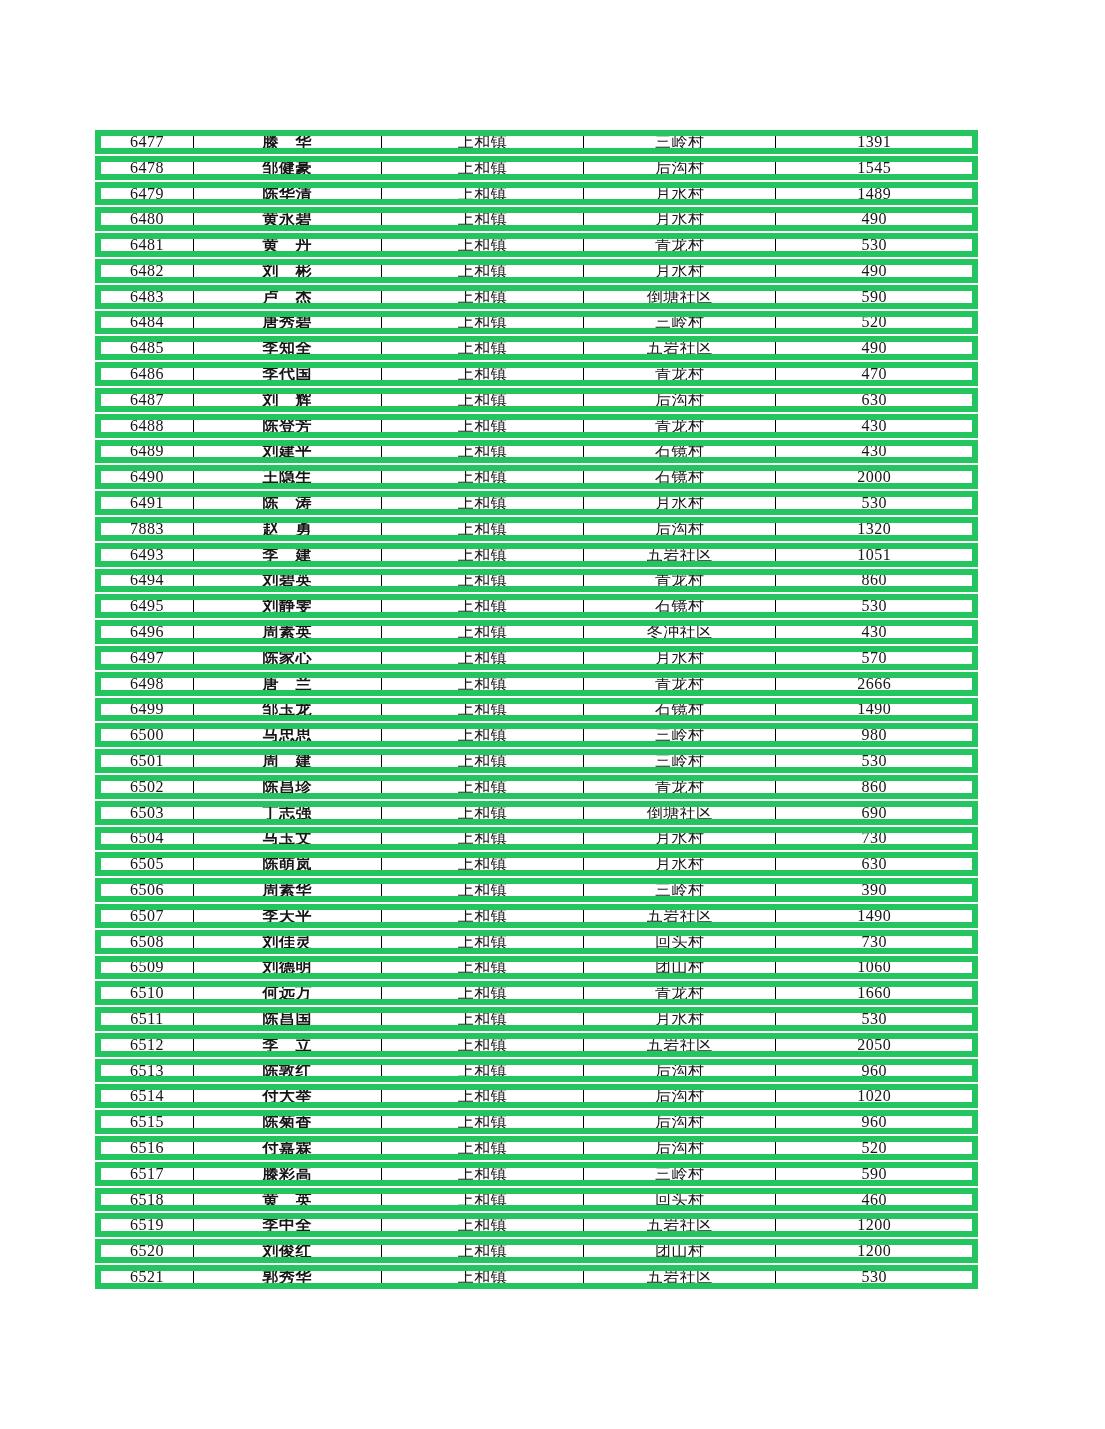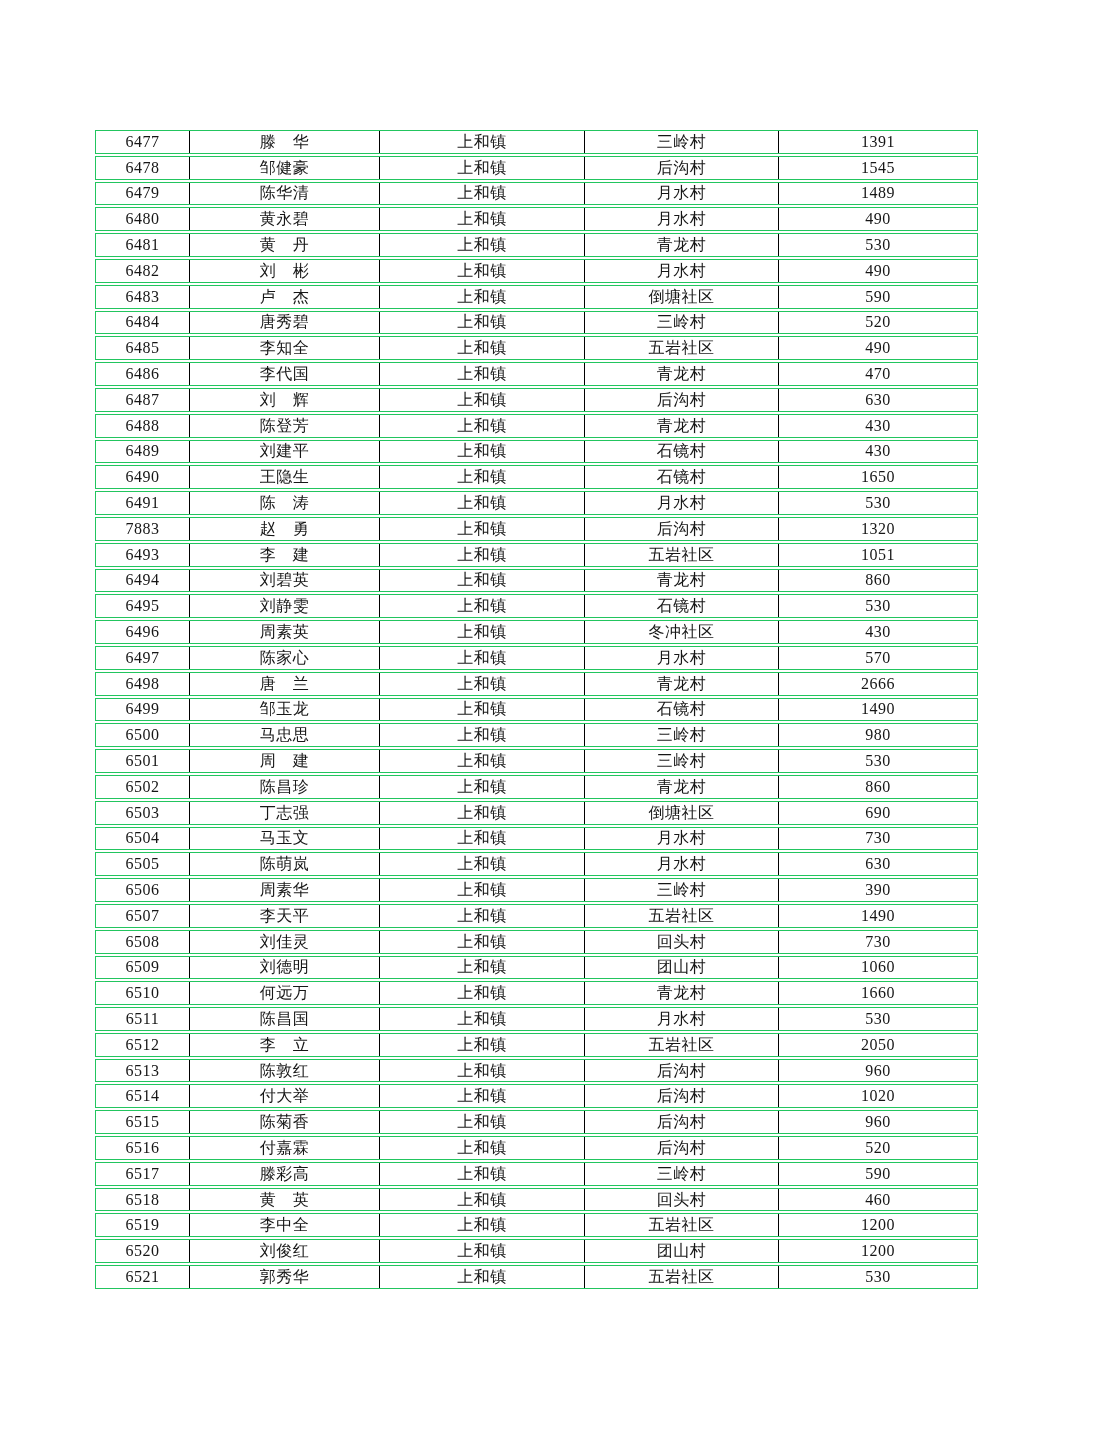--- a/index.html
+++ b/index.html
@@ -25,40 +25,40 @@
     top: 130px;
     width: 883px;
     display: flex;
     flex-direction: column;
     gap: 2px;
   }
   .row {
     display: flex;
     height: 23.8px;
     box-sizing: border-box;
-    border: 1px solid #22c55e;
+    border: 6px solid #22c55e;
     background: #ffffff;
   }
   .cell {
     box-sizing: border-box;
     border-left: 1px solid #000000;
     display: flex;
     align-items: center;
     justify-content: center;
     font-size: 16px;
     line-height: 1;
     white-space: pre;
     overflow: hidden;
     letter-spacing: 0.5px;
   }
   .cell:first-child {
     border-left: none;
   }
   .c0 { width: 93px;  }
-  .c1 { width: 190px; }
+  .c1 { width: 190px; font-weight: bold; }
   .c2 { width: 205px; }
   .c3 { width: 194px; text-align: center; }
   .c4 { width: 199px; }
 </style>
 </head>
 <body>
 
 <div class="page">
   <div class="records-table" id="records-table">
       <div class="row">
@@ -150,21 +150,21 @@
         <div class="cell c1">刘建平</div>
         <div class="cell c2">上和镇</div>
         <div class="cell c3">石镜村</div>
         <div class="cell c4">430</div>
       </div>
       <div class="row">
         <div class="cell c0">6490</div>
         <div class="cell c1">王隐生</div>
         <div class="cell c2">上和镇</div>
         <div class="cell c3">石镜村</div>
-        <div class="cell c4">1650</div>
+        <div class="cell c4">2000</div>
       </div>
       <div class="row">
         <div class="cell c0">6491</div>
         <div class="cell c1">陈　涛</div>
         <div class="cell c2">上和镇</div>
         <div class="cell c3">月水村</div>
         <div class="cell c4">530</div>
       </div>
       <div class="row">
         <div class="cell c0">7883</div>

